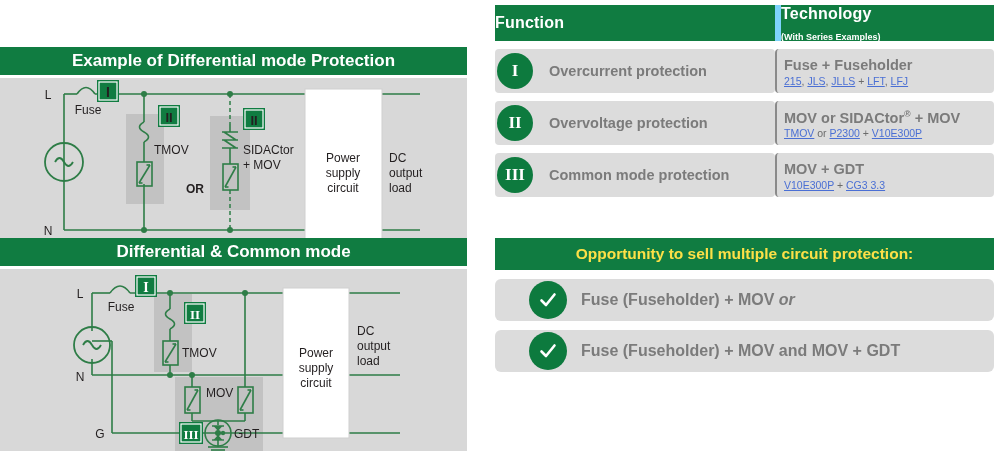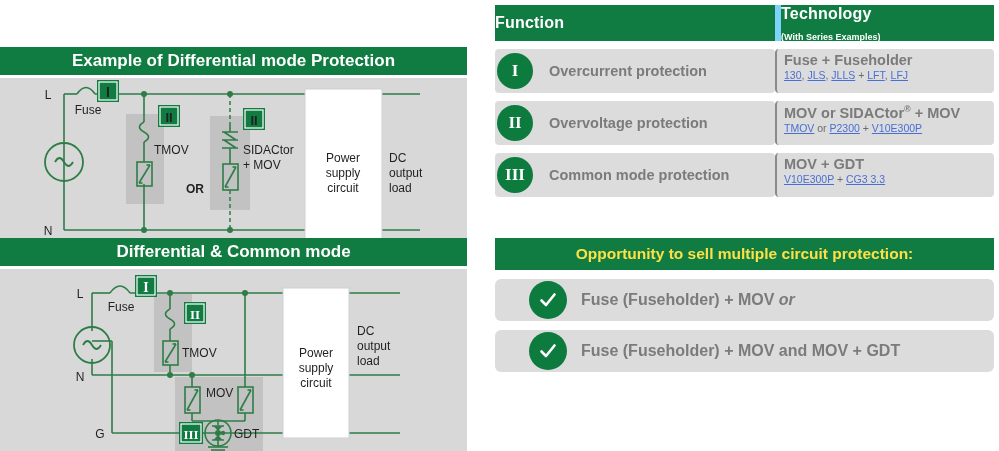--- a/index.html
+++ b/index.html
@@ -83,21 +83,21 @@
     font-size: 14.5px;
     font-weight: bold;
     color: #7b7b7b;
   }
   .tech-cell {
     width: 219px;
     background: #dcdcdc;
     border-radius: 4px;
     border-left: 2px solid #8a8a8a;
     padding: 3px 0 0 7px;
-    display: flex; flex-direction: column; 
+    display: flex; flex-direction: column; justify-content: center;
   }
   .tech-main {
     font-size: 14.5px; font-weight: bold; color: #7b7b7b;
     line-height: 1.12; white-space: nowrap;
   }
   .tech-main sup { font-size: 9px; vertical-align: super; }
   .tech-links {
     font-size: 10.5px; color: #4a6fd4; line-height: 1.25; margin-top: 1px;
     white-space: nowrap;
   }
@@ -350,21 +350,21 @@
       </div>
     </div>
 
     <div class="trow">
       <div class="fn-cell">
         <div class="badge">I</div>
         <div class="fn-label">Overcurrent protection</div>
       </div>
       <div class="tech-cell">
         <div class="tech-main">Fuse + Fuseholder</div>
-        <div class="tech-links"><span class="lk">130</span><span class="sep">, </span><span class="lk">JLS</span><span class="sep">, </span><span class="lk">JLLS</span><span class="sep"> + </span><span class="lk">LFT</span><span class="sep">, </span><span class="lk">LFJ</span></div>
+        <div class="tech-links"><span class="lk">215</span><span class="sep">, </span><span class="lk">JLS</span><span class="sep">, </span><span class="lk">JLLS</span><span class="sep"> + </span><span class="lk">LFT</span><span class="sep">, </span><span class="lk">LFJ</span></div>
       </div>
     </div>
 
     <div class="trow">
       <div class="fn-cell">
         <div class="badge">II</div>
         <div class="fn-label">Overvoltage protection</div>
       </div>
       <div class="tech-cell">
         <div class="tech-main">MOV or SIDACtor<sup>®</sup> + MOV</div>

